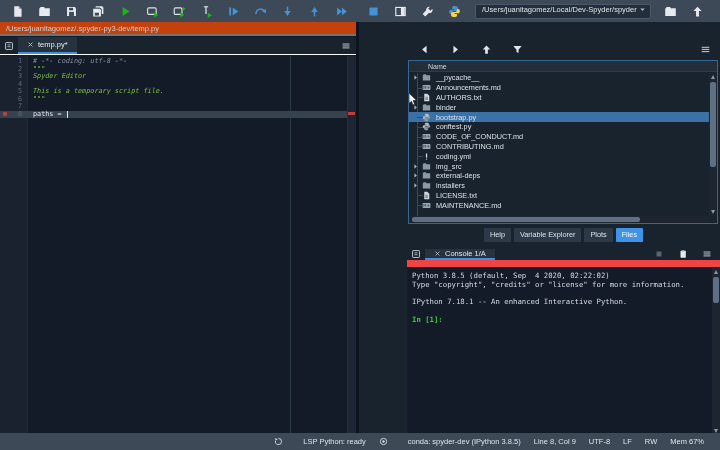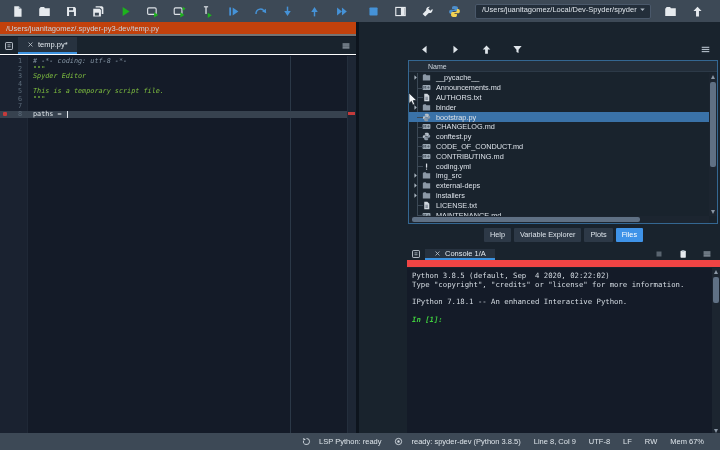--- a/index.html
+++ b/index.html
@@ -104,34 +104,34 @@
   
   .console-panel { position:absolute; left:0; top:210px; right:0; bottom:0; }
   .con-tabbar { position:absolute; left:0; top:0; right:0; height:19px; display:flex; align-items:center; border-bottom:7px solid #ef4444; background:#19232d; }
   .con-right-icons { margin-left:auto; display:flex; align-items:center; gap:14px; padding-right:8px; }
   .con-right-icons svg { width:10px; height:10px; }
   .con-output {
     position:absolute; left:0; top:20px; right:0; bottom:14px; background:#141b28;
     font-family:"DejaVu Sans Mono", monospace; font-size:7.3px; padding:4px 0 0 5px; overflow:hidden;
   }
   .con-line { height:8.8px; line-height:8.8px; white-space:pre; color:#d5dce3; }
-  .con-prompt { color:#3ecb3e; font-weight:bold;font-style:italic; }
+  .con-prompt { color:#3ecb3e; font-weight:bold; }
   .con-vscroll { top:20px; bottom:14px; }
   .con-vthumb { top:9px; height:26px; }
   .console-tabs { bottom:0; height:13px; }
   .console-tabs .pane-tab { height:13px; line-height:12px; }
   .console-tabs .pane-tab.active { background:#3a4654; border-top:2px solid #3c92e0; color:#eaf0f5; }
 
   
   .status-bar {
     position:absolute; left:0; bottom:0; width:720px; height:17px; background:#3d4956;
     display:flex; align-items:center; justify-content:flex-end; gap:13px;
     font-size:7.5px; color:#dde4ea; padding-right:16px; white-space:nowrap;
   }
-  .sb-item { display:flex; align-items:center; gap:8px; }
+  .sb-item { display:flex; align-items:center; gap:20px; }
   .sb-item svg { width:9px; height:9px; }
 
   .mouse-cursor { position:absolute; left:408px; top:93px; width:9px; height:13px; z-index:50; }
 </style>
 </head>
 <body>
 
 <div class="app">
 
   <div class="toolbar">
@@ -401,32 +401,20 @@
                 <span class="fr-exp">
                   <span class="fr-branch"></span>
                 </span>
                 <span class="fr-icon">
                   <svg viewBox="0 0 16 16">
                     <path d="M7.9 1.3c-2.6 0-2.9 1.1-2.9 2.2V5h3v.8H3.6c-1.2 0-2.2 1-2.2 2.6s1 2.6 2.2 2.6H5V9.6C5 8.3 6 7.5 7.3 7.5h3c1.1 0 1.9-.8 1.9-2V3.5c0-1.2-1.2-2.2-4.3-2.2z" fill="#b6c0ca"></path>
                     <path d="M8.1 14.7c2.6 0 2.9-1.1 2.9-2.2V11H8v-.8h4.4c1.2 0 2.2-1 2.2-2.6S13.6 5 12.4 5H11v1.4c0 1.3-1 2.1-2.3 2.1h-3c-1.1 0-1.9.8-1.9 2v2c0 1.2 1.2 2.2 4.3 2.2z" fill="#8b98a6"></path>
                   </svg>
                 </span>
                 <span class="fr-name">bootstrap.py</span>
-              </div>
-              <div class="file-row">
-                <span class="fr-exp">
-                  <span class="fr-branch"></span>
-                </span>
-                <span class="fr-icon">
-                  <svg viewBox="0 0 16 16">
-                    <rect x="1" y="3.5" width="14" height="9" rx="1.2" fill="#9aa7b3"></rect>
-                    <path d="M3.2 10.3V5.8l1.7 1.9 1.7-1.9v4.5M11.4 5.8v2.8M9.8 7.5l1.6 2 1.6-2" stroke="#27323e" stroke-width="1" fill="none"></path>
-                  </svg>
-                </span>
-                <span class="fr-name">CHANGELOG.md</span>
               </div>
               <div class="file-row">
                 <span class="fr-exp">
                   <span class="fr-branch"></span>
                 </span>
                 <span class="fr-icon">
                   <svg viewBox="0 0 16 16">
                     <path d="M7.9 1.3c-2.6 0-2.9 1.1-2.9 2.2V5h3v.8H3.6c-1.2 0-2.2 1-2.2 2.6s1 2.6 2.2 2.6H5V9.6C5 8.3 6 7.5 7.3 7.5h3c1.1 0 1.9-.8 1.9-2V3.5c0-1.2-1.2-2.2-4.3-2.2z" fill="#b6c0ca"></path>
                     <path d="M8.1 14.7c2.6 0 2.9-1.1 2.9-2.2V11H8v-.8h4.4c1.2 0 2.2-1 2.2-2.6S13.6 5 12.4 5H11v1.4c0 1.3-1 2.1-2.3 2.1h-3c-1.1 0-1.9.8-1.9 2v2c0 1.2 1.2 2.2 4.3 2.2z" fill="#8b98a6"></path>
                   </svg>
@@ -618,21 +606,21 @@
         </span>
       <span>LSP Python: ready</span>
     </span>
     <span class="sb-item">
       <span>
           <svg viewBox="0 0 16 16">
             <circle cx="8" cy="8" r="5.6" fill="none" stroke="#d5dce3" stroke-width="1.6"></circle>
             <circle cx="8" cy="8" r="2.1" fill="#d5dce3"></circle>
           </svg>
         </span>
-      <span>ready: spyder-dev (Python 3.8.5)</span>
+      <span>conda: spyder-dev (IPython 3.8.5)</span>
     </span>
     <span class="sb-item">Line 8, Col 9</span>
     <span class="sb-item">UTF-8</span>
     <span class="sb-item">LF</span>
     <span class="sb-item">RW</span>
     <span class="sb-item">Mem 67%</span>
   </div>
 
   <svg class="mouse-cursor" viewBox="0 0 9 13">
     <path d="M1 0l0 10.5 2.4-2.2 1.5 3.7 1.8-.8-1.5-3.6 3.3-.3z" fill="#f2f5f8" stroke="#1a222c" stroke-width="0.7"></path>

